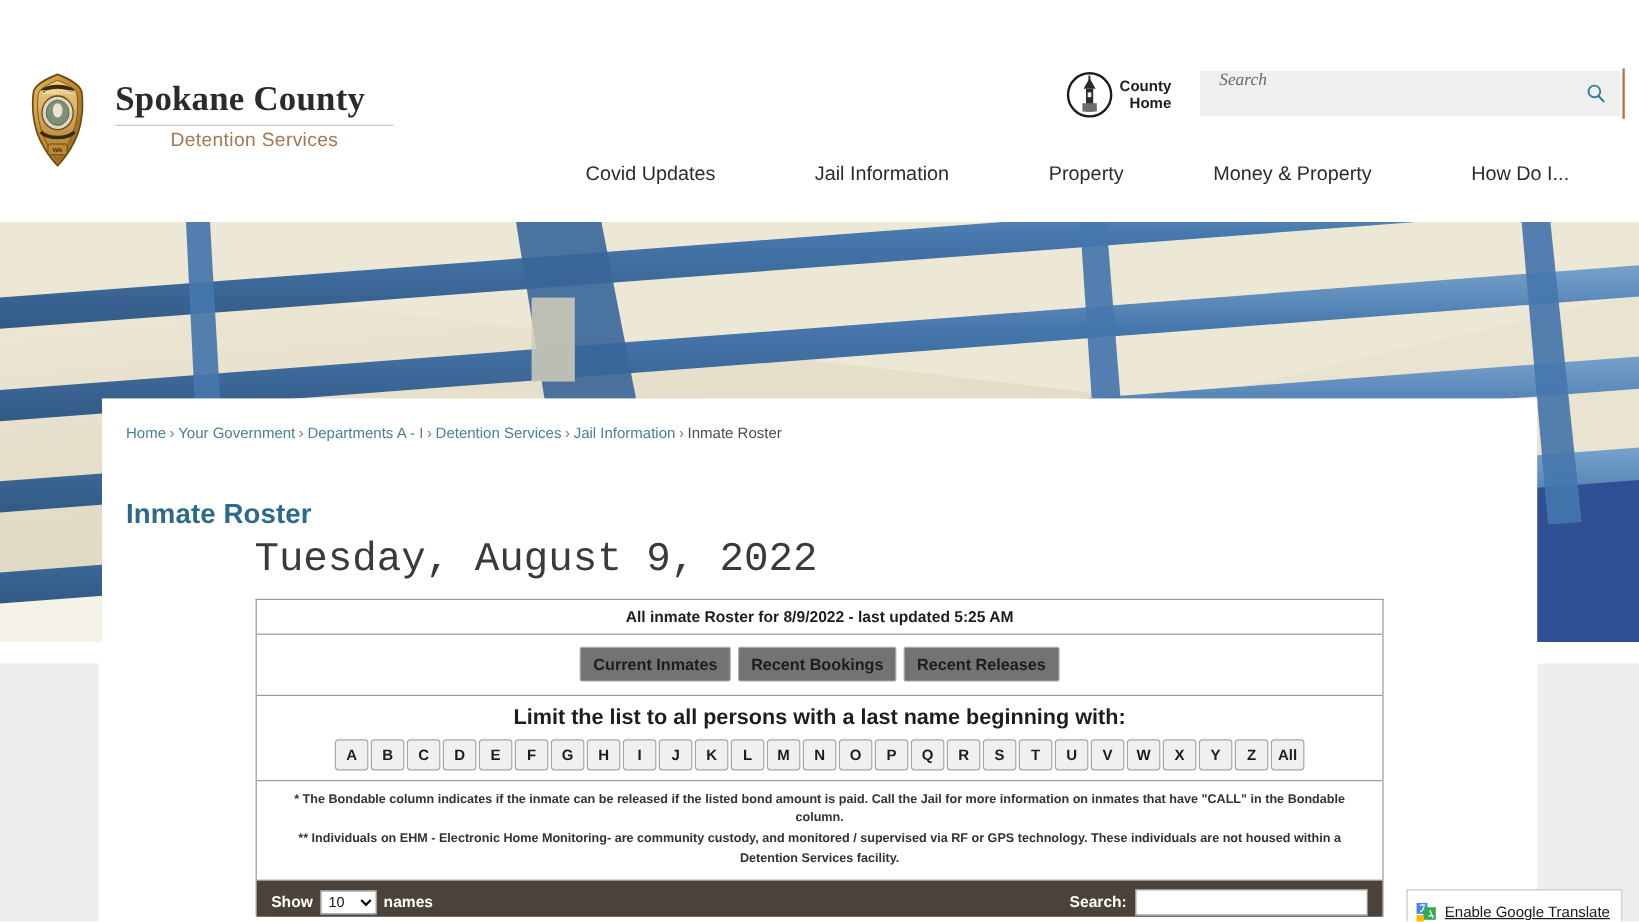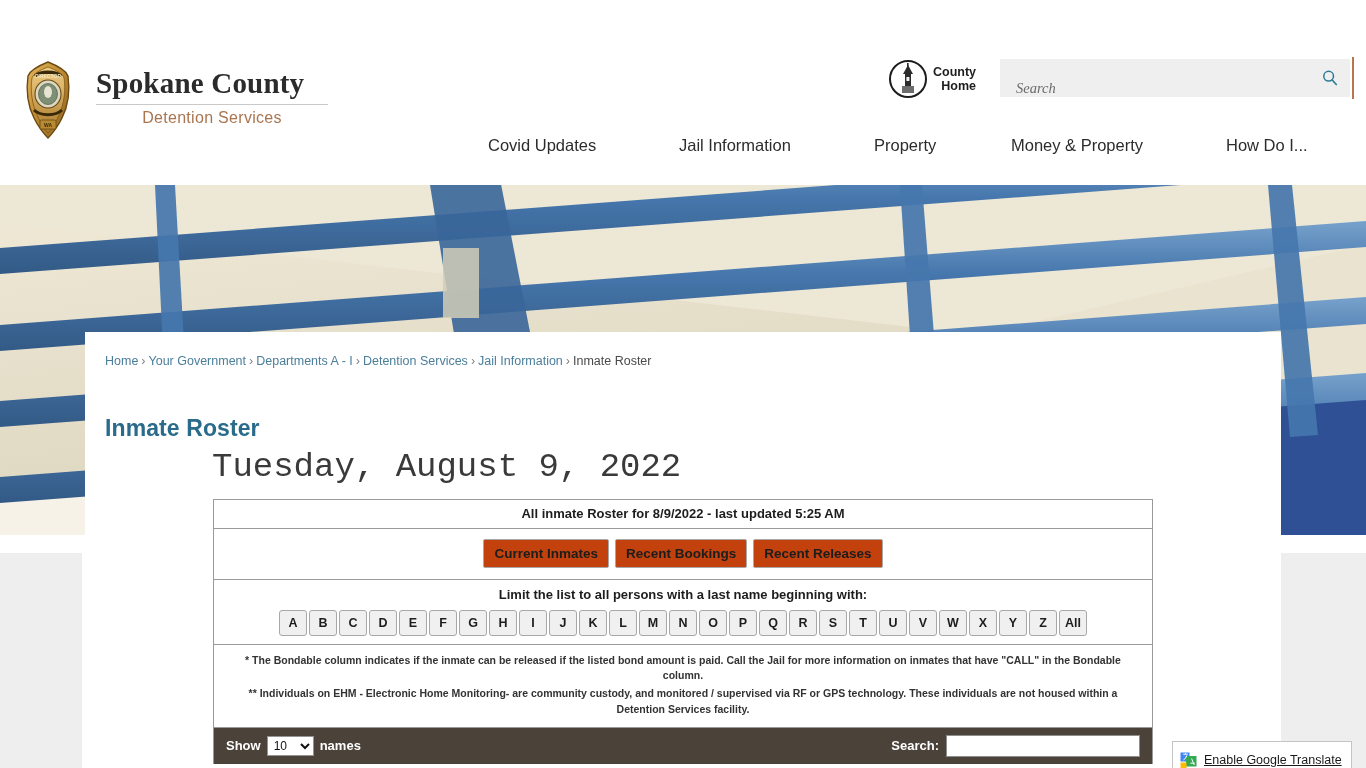--- a/index.html
+++ b/index.html
@@ -43,21 +43,21 @@
   .ch-circle {
     width: 38px; height: 38px; border-radius: 50%;
     border: 2px solid #1d1d1d; position: relative; flex: none; background:#fff;
     overflow: hidden;
   }
   .ch-label { font-size: 12.5px; font-weight: bold; color: #1d1d1d; line-height: 1.12; }
 
   .search-wrap {
     position: absolute; left: 1000px; top: 59px;
     width: 350px; height: 38px; background: #efefef;
-    display: flex; align-items: flex-end;
+    display: flex; align-items: flex-start;
   }
   .search-input {
     flex: 1; border: 0; outline: none; background: transparent;
     font-family: "Liberation Serif", serif; font-style: italic;
     font-size: 14.5px; color: #5c5c5c; padding: 0 12px 0 16px;
   }
   .search-input::placeholder { color: #6a6a6a; font-style: italic; opacity: 1; }
   .search-btn {
     width: 40px; height: 38px; border: 0; background: transparent;
     cursor: pointer; display: flex; align-items: center; justify-content: center;
@@ -137,26 +137,26 @@
   }
   .rrow { border-bottom: 1px solid #9a9a9a; }
   .r-title {
     text-align: center; font-size: 13px; font-weight: bold; color: #1d1d1d;
     padding: 6px 4px 7px;
   }
   .r-tabs { text-align: center; padding: 10px 4px 11px; }
   .tabbtn {
     font-family: "Liberation Sans", sans-serif;
     font-size: 13.5px; font-weight: bold; color: #1d1d1d;
-    background: #c2410c; border: 1px solid #a8a8a8; border-radius: 2px;
+    background: #737373; border: 1px solid #a8a8a8; border-radius: 2px;
     padding: 6px 10px; margin: 0 3px; cursor: pointer;
   }
   .r-limit { padding: 7px 4px 8px; text-align: center; }
   .limit-label {
-    font-size: 13px; font-weight: bold; color: #1d1d1d; display:block;
+    font-size: 18px; font-weight: bold; color: #1d1d1d; display:block;
     margin-bottom: 8px;
   }
   .alpha { display: flex; justify-content: center; gap: 2px; }
   .alphabtn {
     min-width: 28px; height: 26px; padding: 0 5px;
     font-size: 12.5px; font-weight: bold; color: #1d1d1d;
     font-family: "Liberation Sans", sans-serif;
     background: #f0f0f0; border: 1px solid #a8a8a8; border-radius: 3px;
     cursor: pointer; line-height: 24px; text-align: center;
   }

